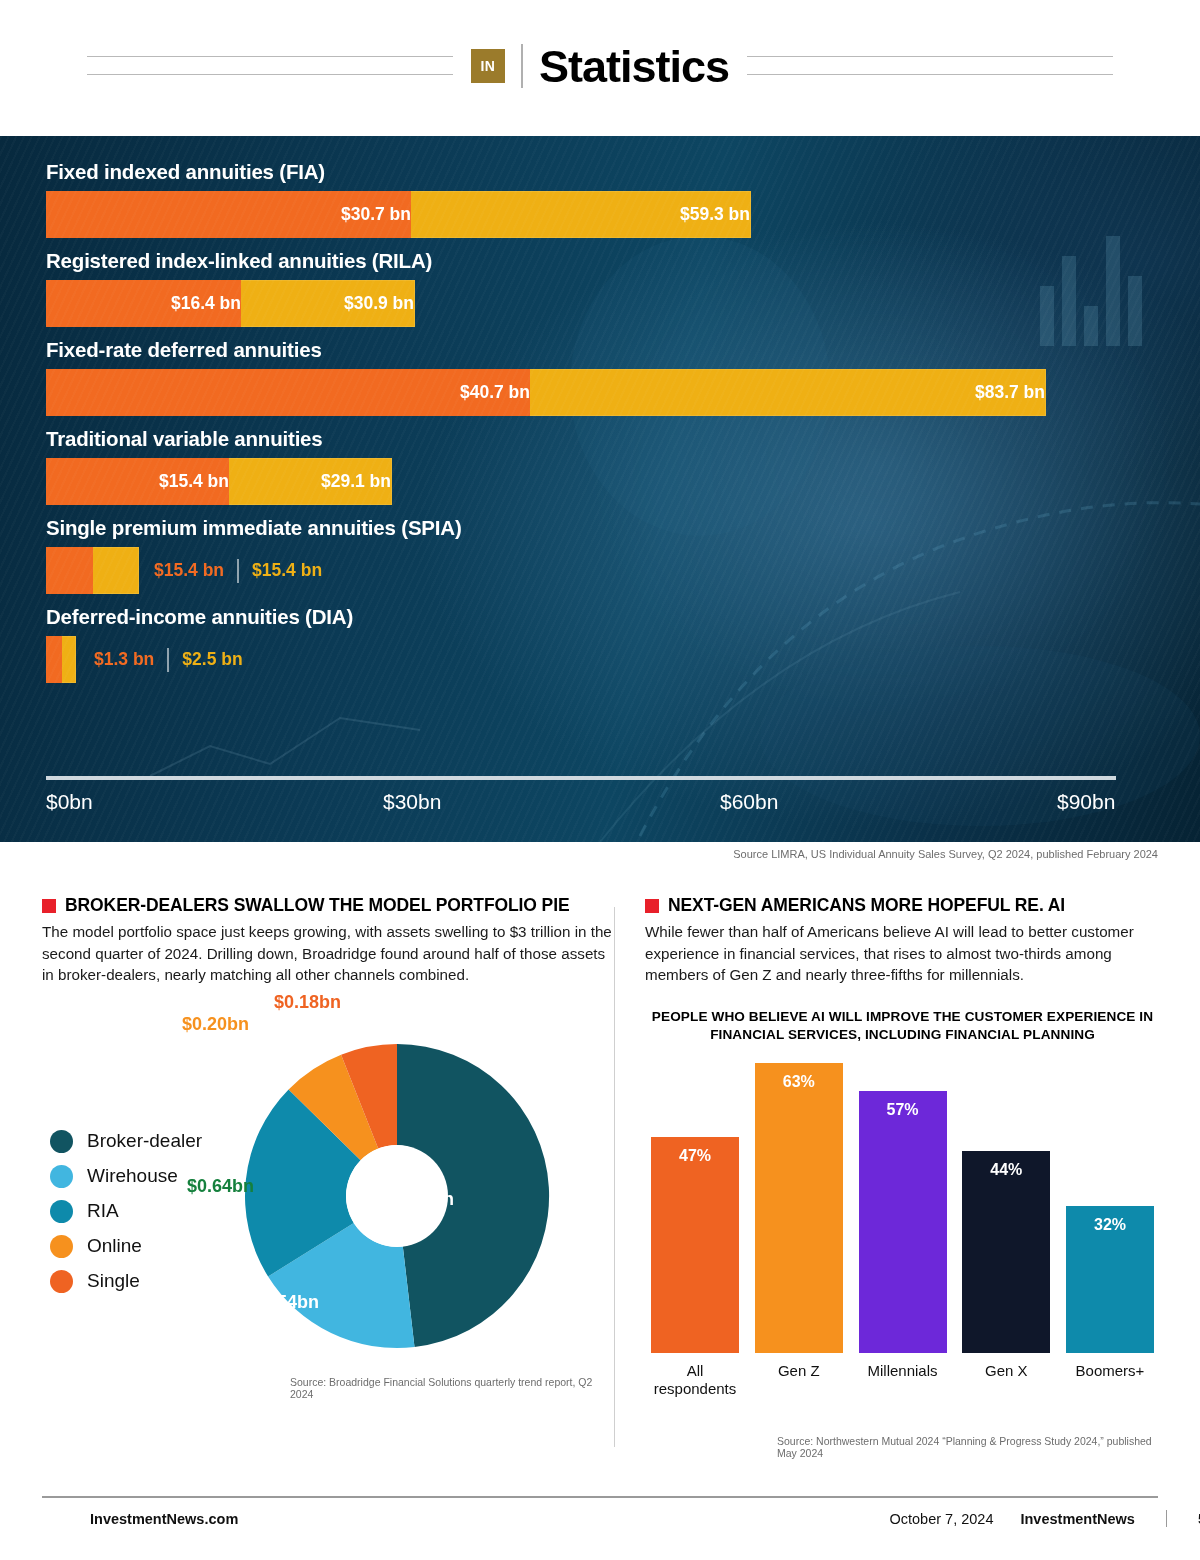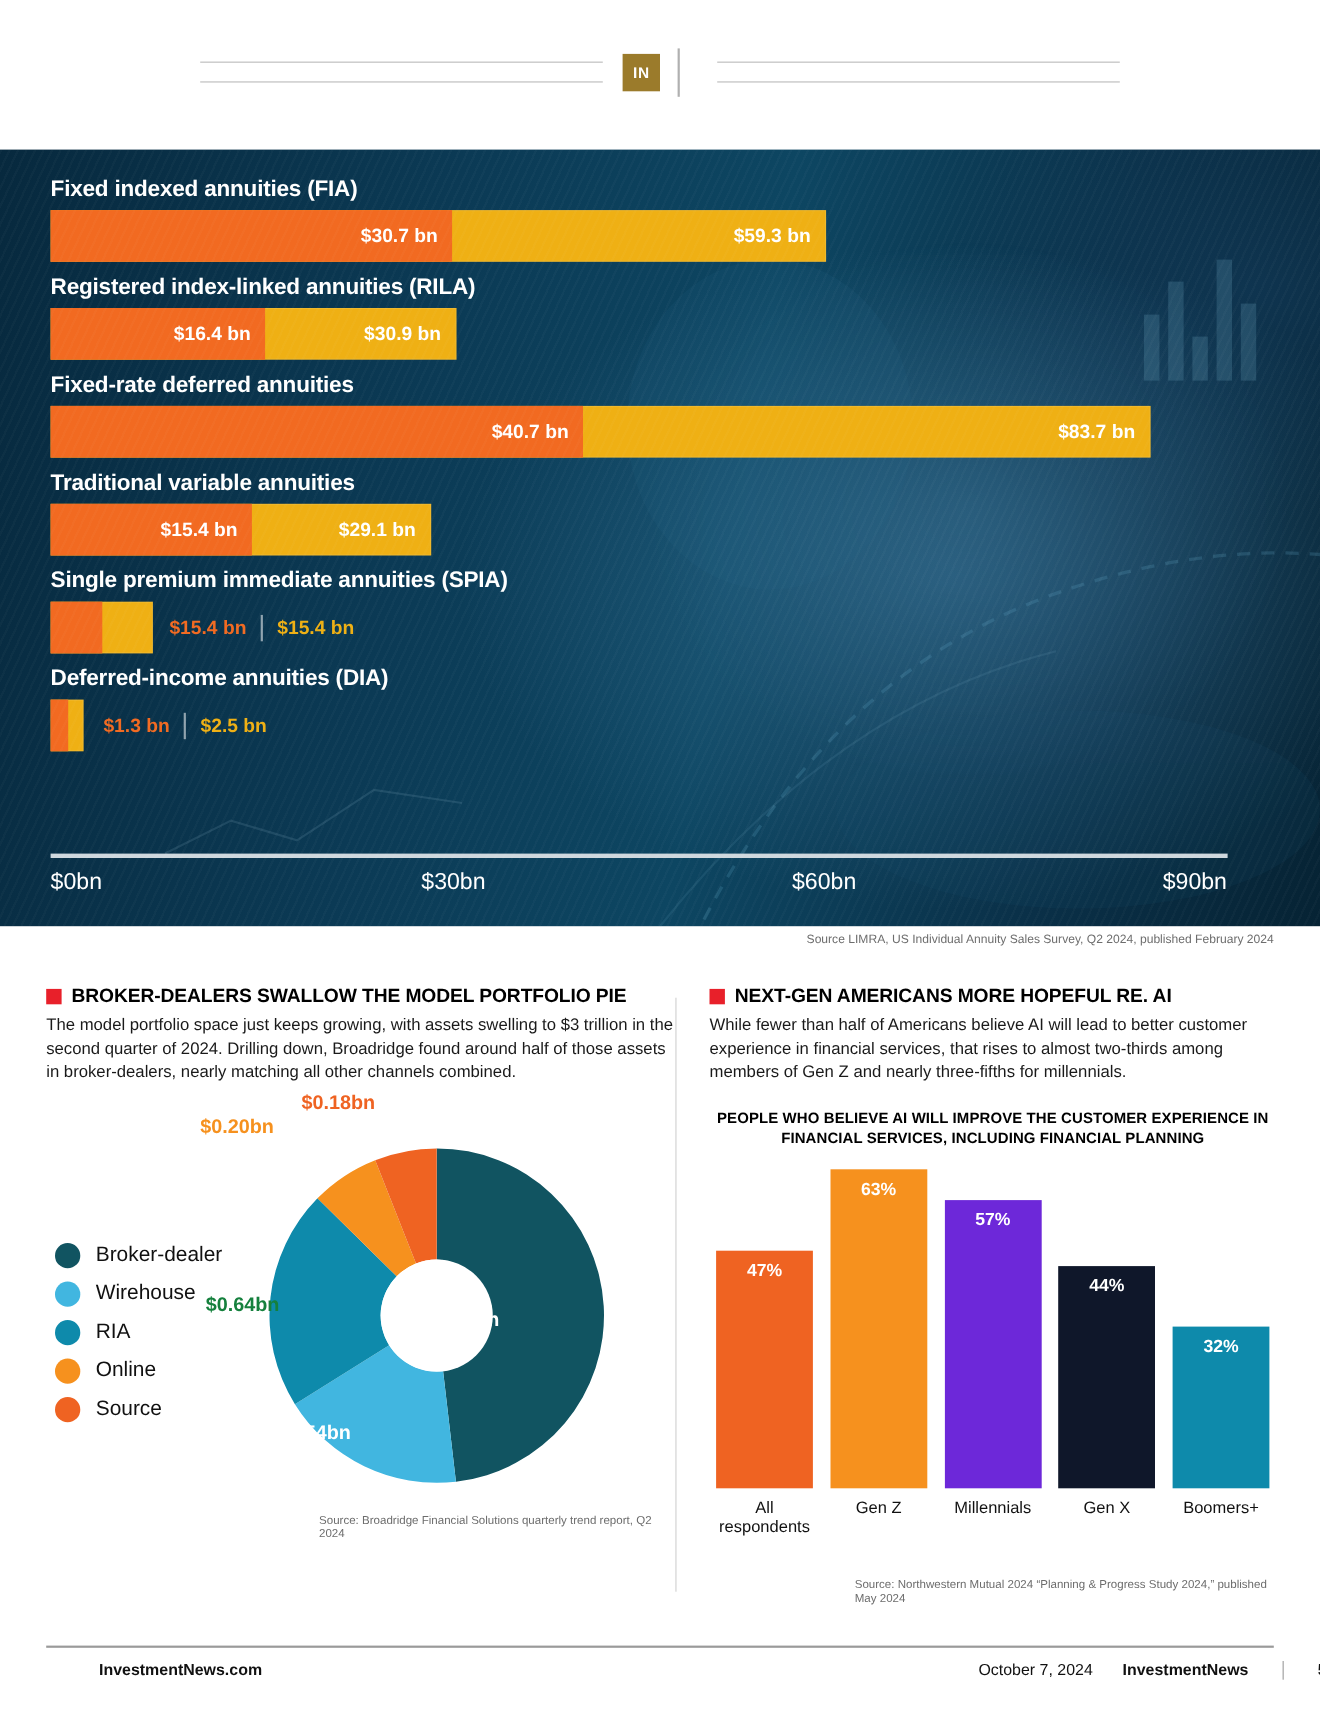--- a/index.html
+++ b/index.html
@@ -64,21 +64,21 @@
     position: absolute; left: 0; top: 0; height: 47px;
     background: #efb014; border: 1px solid rgba(255,255,255,.10);
     display: flex; align-items: center; justify-content: flex-end;
   }
   .bar-inner {
     position: absolute; left: 0; top: 0; height: 100%;
     background: #f26a21;
     display: flex; align-items: center; justify-content: flex-end;
   }
   .bar-val-in {
-    color: #fff; font-size: 17.5px; font-weight: bold; padding-right: 13px; white-space: nowrap;
+    color: #fff; font-size: 17.5px; font-weight: bold; white-space: nowrap;
     position: relative; z-index: 2;
   }
   .outside-vals {
     position: absolute; top: 0; height: 47px; display: flex; align-items: center; gap: 0;
     white-space: nowrap;
   }
   .ov-orange { color: #f26a21; font-size: 17.5px; font-weight: bold; }
   .ov-sep { width: 2px; height: 24px; background: rgba(255,255,255,.55); margin: 0 13px; }
   .ov-yellow { color: #efb014; font-size: 17.5px; font-weight: bold; }
 
@@ -157,20 +157,21 @@
 </head>
 <body>
 
 <div class="page">
 
   <div class="header">
     <div class="hdr-rule-left"></div>
     <div class="hdr-center">
       <div class="in-badge">IN</div>
       <div class="hdr-divider"></div>
+      <div class="hdr-title">Statistics</div>
     </div>
     <div class="hdr-rule-right"></div>
   </div>
 
   <div class="hero">
     <svg class="hero-deco" width="1200" height="706" viewBox="0 0 1200 706">
       <defs>
         <radialGradient id="blob1" cx="50%" cy="50%" r="50%">
           <stop offset="0%" stop-color="#5f9cc0" stop-opacity="0.30"></stop>
           <stop offset="100%" stop-color="#5f9cc0" stop-opacity="0"></stop>
@@ -306,21 +307,21 @@
           <div class="legend-item">
             <span class="legend-dot" style="background:#0e8aab"></span>
             <span class="legend-text">RIA</span>
           </div>
           <div class="legend-item">
             <span class="legend-dot" style="background:#f6911e"></span>
             <span class="legend-text">Online</span>
           </div>
           <div class="legend-item">
             <span class="legend-dot" style="background:#ef6322"></span>
-            <span class="legend-text">Source</span>
+            <span class="legend-text">Single</span>
           </div>
         </div>
 
         <svg class="donut-svg" width="330" height="340" viewBox="0 0 330 340">
           <g transform="translate(165,170)">
 
             <path d="M0,-152 A152,152 0 0,1 17.5,151 L5.8,50.3 A51,51 0 0,0 0,-51 Z" fill="#115461"></path>
 
             <path d="M17.5,151 A152,152 0 0,1 -128.9,80.5 L-43.2,27.0 A51,51 0 0,0 5.8,50.3 Z" fill="#41b6e0"></path>
 

